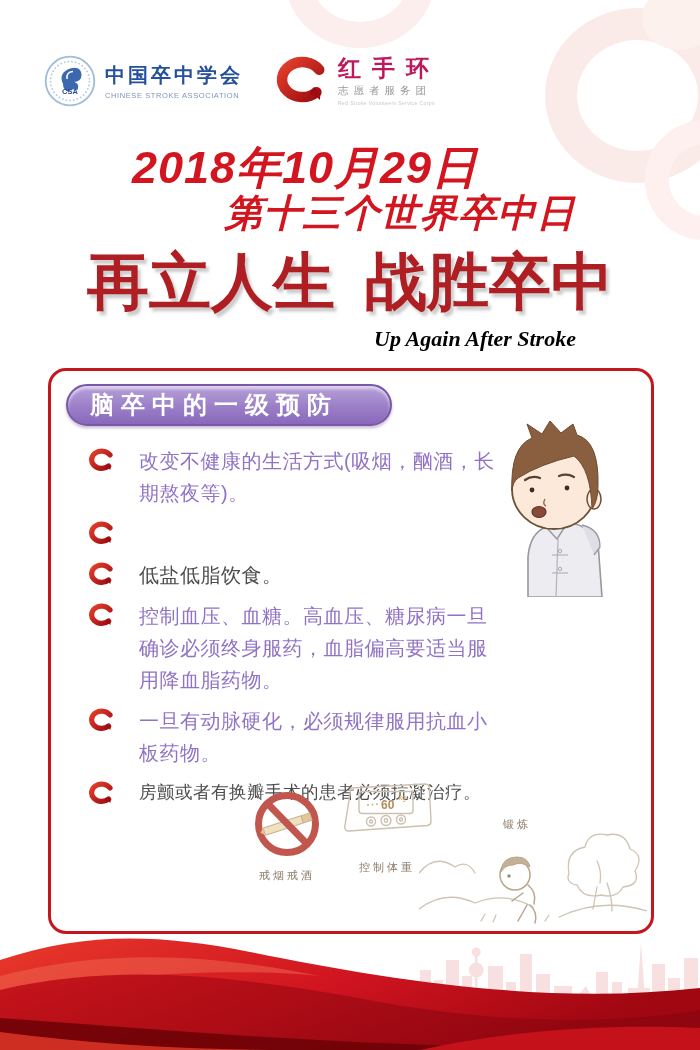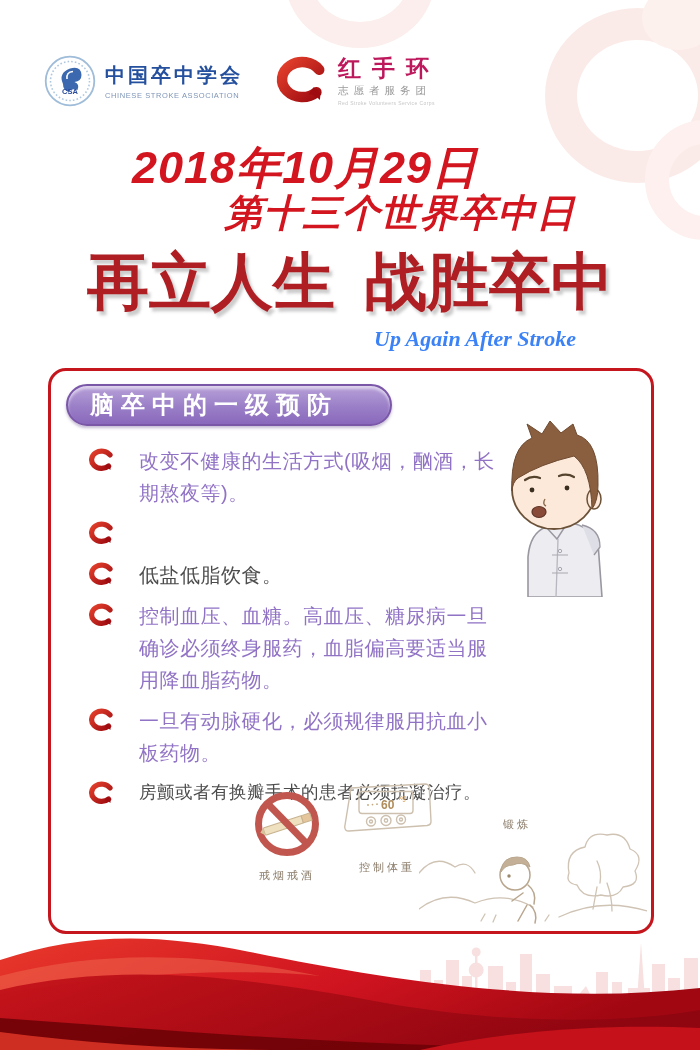--- a/index.html
+++ b/index.html
@@ -35,21 +35,21 @@
     font-size:38px; font-weight:bold; font-style:italic; color:#d2151e; letter-spacing:1px; z-index:3;
   }
   .slogan {
     position:absolute; left:0; top:240px; width:700px; display:flex; justify-content:center; gap:30px;
     font-family:"Liberation Serif", serif; font-weight:bold; font-size:62px; color:#ae1e22;
     text-shadow:3px 4px 3px rgba(120,120,120,.38); z-index:3;
   }
   .slogan-en {
     position:absolute; left:350px; top:326px; width:250px; text-align:center;
     font-family:"Liberation Serif", serif; font-weight:bold; font-style:italic;
-    font-size:22px; color:#3b82f6; z-index:3;
+    font-size:22px; color:#000000; z-index:3;
   }
 
   
   #panel {
     position:absolute; left:48px; top:368px; width:606px; height:566px;
     background:#ffffff; border:3px solid #c5161d; border-radius:18px; z-index:4;
   }
   #panel-pill {
     position:absolute; left:15px; top:13px; width:326px; height:42px;
     background:linear-gradient(180deg,#b7a0d8 0%, #9a7fc7 55%, #8a68bc 100%);

